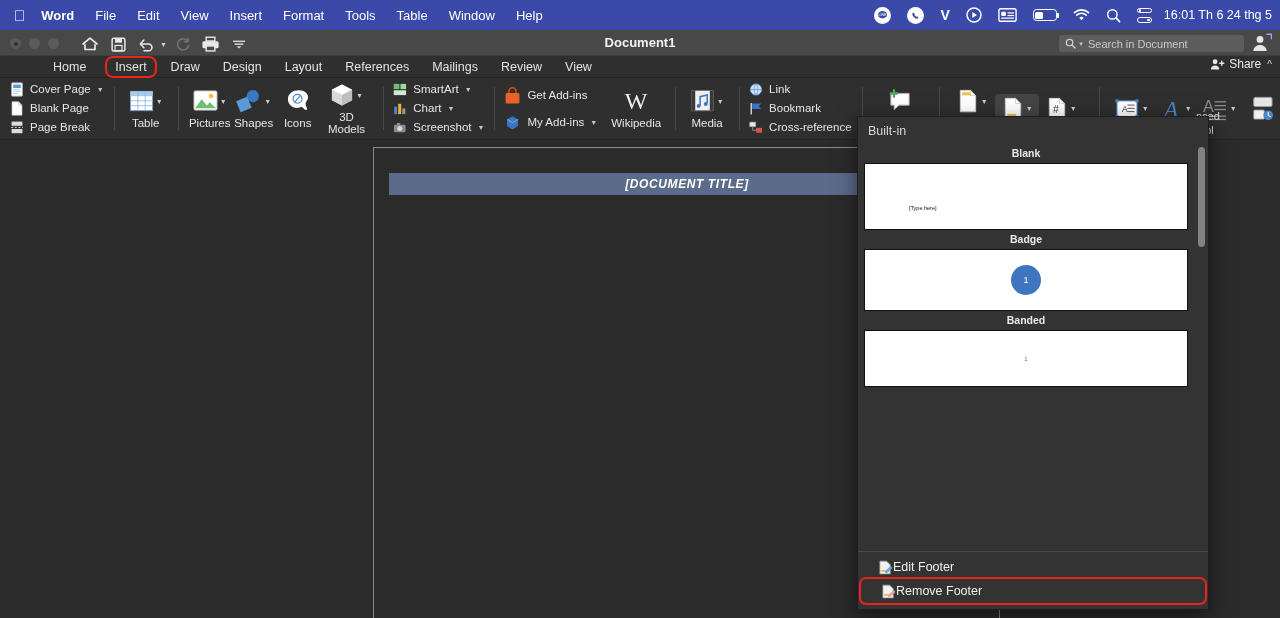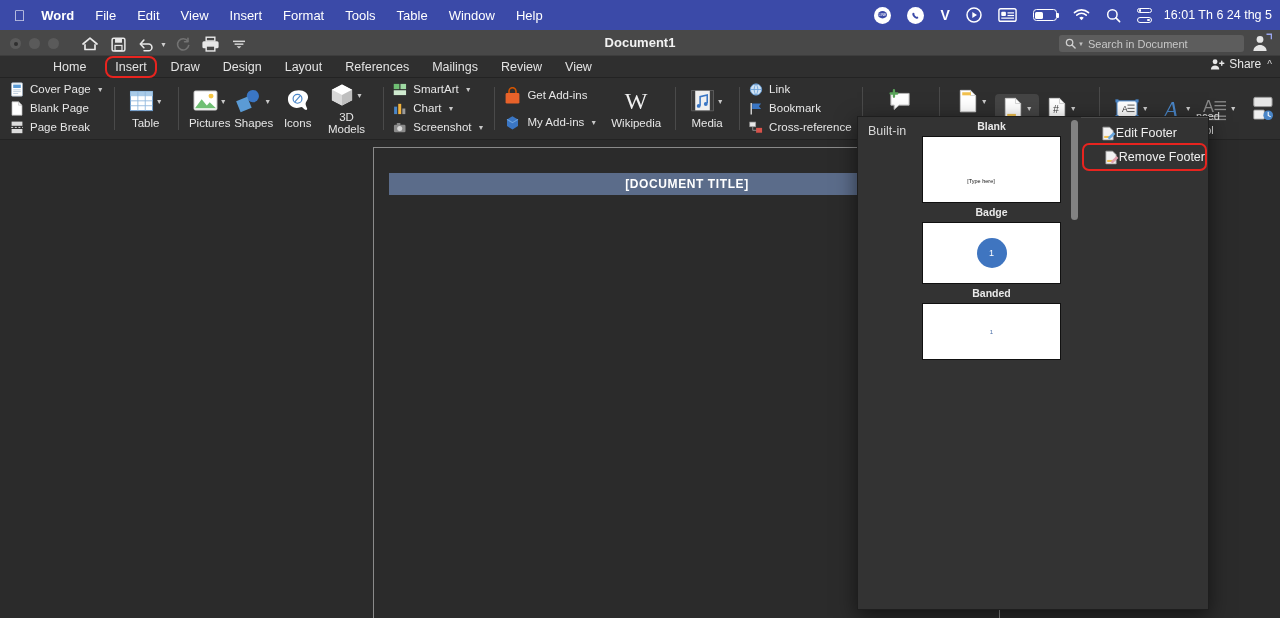--- a/index.html
+++ b/index.html
@@ -105,30 +105,30 @@
   
   .canvas { position: absolute; top: 140px; left: 0; width: 1280px; height: 478px; background: #2b2b2b; }
   .page {
     position: absolute; left: 373px; top: 7px; width: 627px; height: 471px;
     background: #2b2b2b; border-left: 1px solid #8a8a8a; border-top: 1px solid #8a8a8a;
     border-right: 1px solid #8a8a8a;
   }
   .titlebanner {
     position: absolute; left: 15px; top: 25px; width: 596px; height: 22px;
     background: #5b6c8a; color: #ffffff; font-size: 12px; font-weight: bold;
-    letter-spacing: 0.6px; display:flex; align-items:center; justify-content:center;
+    letter-spacing: 0.6px; display:flex; align-items:center; justify-content:center;font-style:italic;
   }
   .leftpane { position:absolute; left:0; top:0; width:373px; height:478px; background:#2b2b2b; }
 
   
   .gallery {
     position: absolute; left: 857px; top: 116px; width: 352px; height: 494px;
     background: #333333; border: 1px solid #1e1e1e;
     box-shadow: 0 6px 20px rgba(0,0,0,.55);
-    display: flex; flex-direction: row;
+    display: flex; flex-direction: column;
   }
   .gal-head { color: #d8d8d8; font-size: 12.5px; padding: 7px 10px 6px 10px; }
   .gal-scroll { position: relative; flex: 1; overflow: hidden; padding-right: 14px; }
   .gal-item { padding: 0 6px; }
   .gal-name { color: #e9e9e9; font-size: 10.5px; font-weight: bold; text-align: center; padding: 3px 0 4px; }
   .gal-prev { background: #ffffff; border: 1px solid #111; position: relative; }
   .prev-blank { height: 67px; }
   .ph { position:absolute; color:#111; font-size:5.5px; }
   .prev-austin { height: 56px; }
   .austin-box { position:absolute; left:5px; right:5px; top:2px; bottom:10px; border:1px solid #b9b9b9; }

